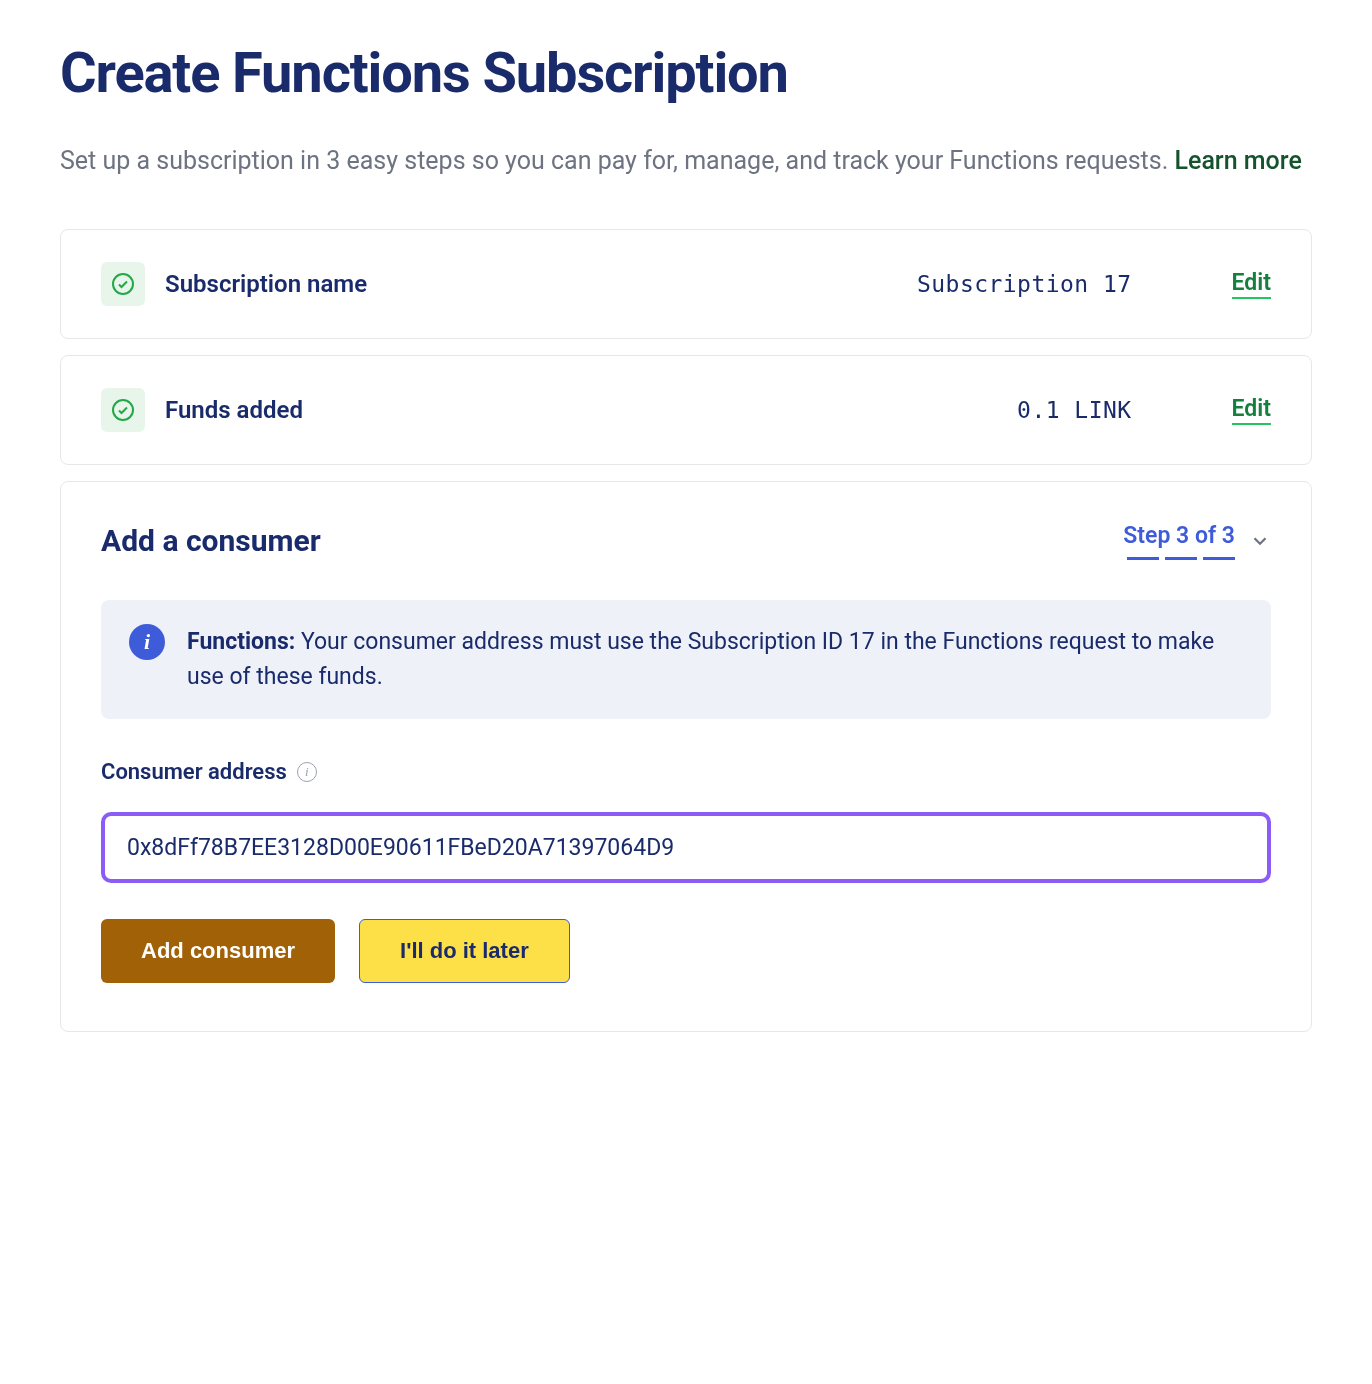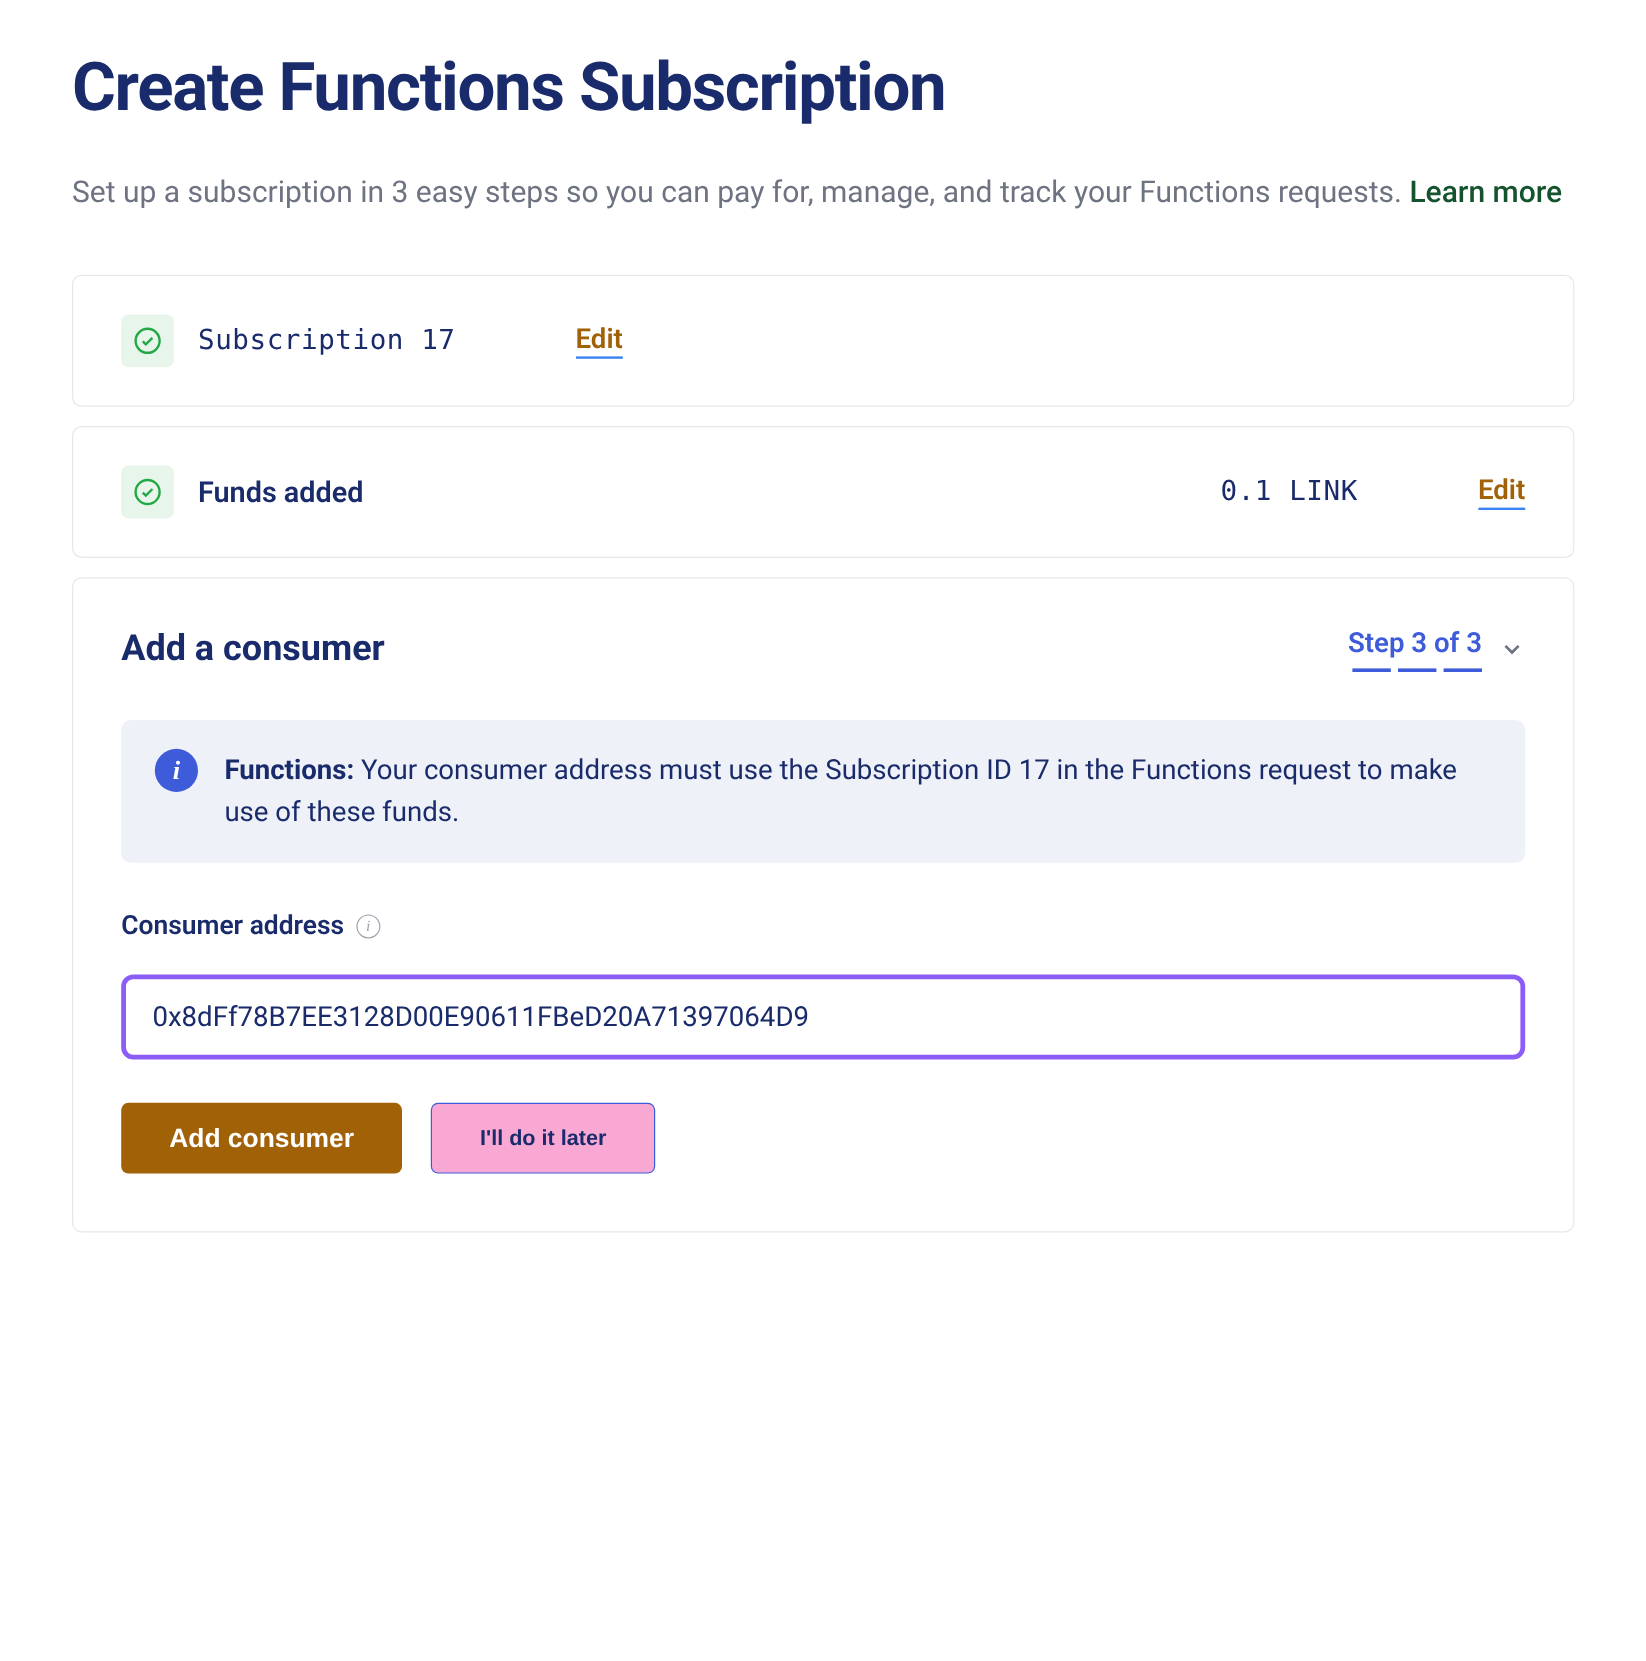--- a/index.html
+++ b/index.html
@@ -64,23 +64,23 @@
     .step-value {
       font-size: 23px;
       color: #1a2b6b;
       font-family: 'Menlo', 'Consolas', monospace;
       letter-spacing: 0.02em;
       margin-right: 80px;
     }
     .edit-link {
       font-size: 23px;
       font-weight: 600;
-      color: #a16207;
+      color: #15803d;
       text-decoration: none;
-      border-bottom: 2px solid #3b82f6;
+      border-bottom: 2px solid #22c55e;
       padding-bottom: 1px;
     }
     .consumer-card {
       border: 1px solid #e5e7eb;
       border-radius: 8px;
       padding: 40px 40px 48px 40px;
     }
     .consumer-header {
       display: flex;
       align-items: center;
@@ -195,46 +195,47 @@
       background: #a16207;
       color: #ffffff;
       border: none;
       border-radius: 6px;
       padding: 7px 40px;
       font-size: 22px;
       font-weight: 600;
       cursor: pointer;
     }
     .btn-secondary {
-      background: #f9a8d4;
+      background: #fde047;
       color: #1a2b6b;
       border: 1.5px solid #3e5bd9;
       border-radius: 6px;
       padding: 18px 40px;
-      font-size: 18px;
+      font-size: 22px;
       font-weight: 600;
       cursor: pointer;
     }
   </style>
 </head>
 <body>
 
 <h1 class="page-title">Create Functions Subscription</h1>
 
 <p class="page-description">
   <span>Set up a subscription in 3 easy steps so you can pay for, manage, and track your Functions requests. </span><a href="#" class="learn-more-link">Learn more</a>
 </p>
 
 <div class="step-card">
   <div class="check-badge">
     <svg class="check-icon-svg" viewBox="0 0 24 24" fill="none" stroke="#22a847" stroke-width="2">
       <circle cx="12" cy="12" r="10"></circle>
       <path d="M8 12.5l2.5 2.5L16 9.5"></path>
     </svg>
   </div>
+  <div class="step-label">Subscription name</div>
   <div class="step-value">Subscription 17</div>
   <a href="#" class="edit-link">Edit</a>
 </div>
 
 <div class="step-card">
   <div class="check-badge">
     <svg class="check-icon-svg" viewBox="0 0 24 24" fill="none" stroke="#22a847" stroke-width="2">
       <circle cx="12" cy="12" r="10"></circle>
       <path d="M8 12.5l2.5 2.5L16 9.5"></path>
     </svg>

